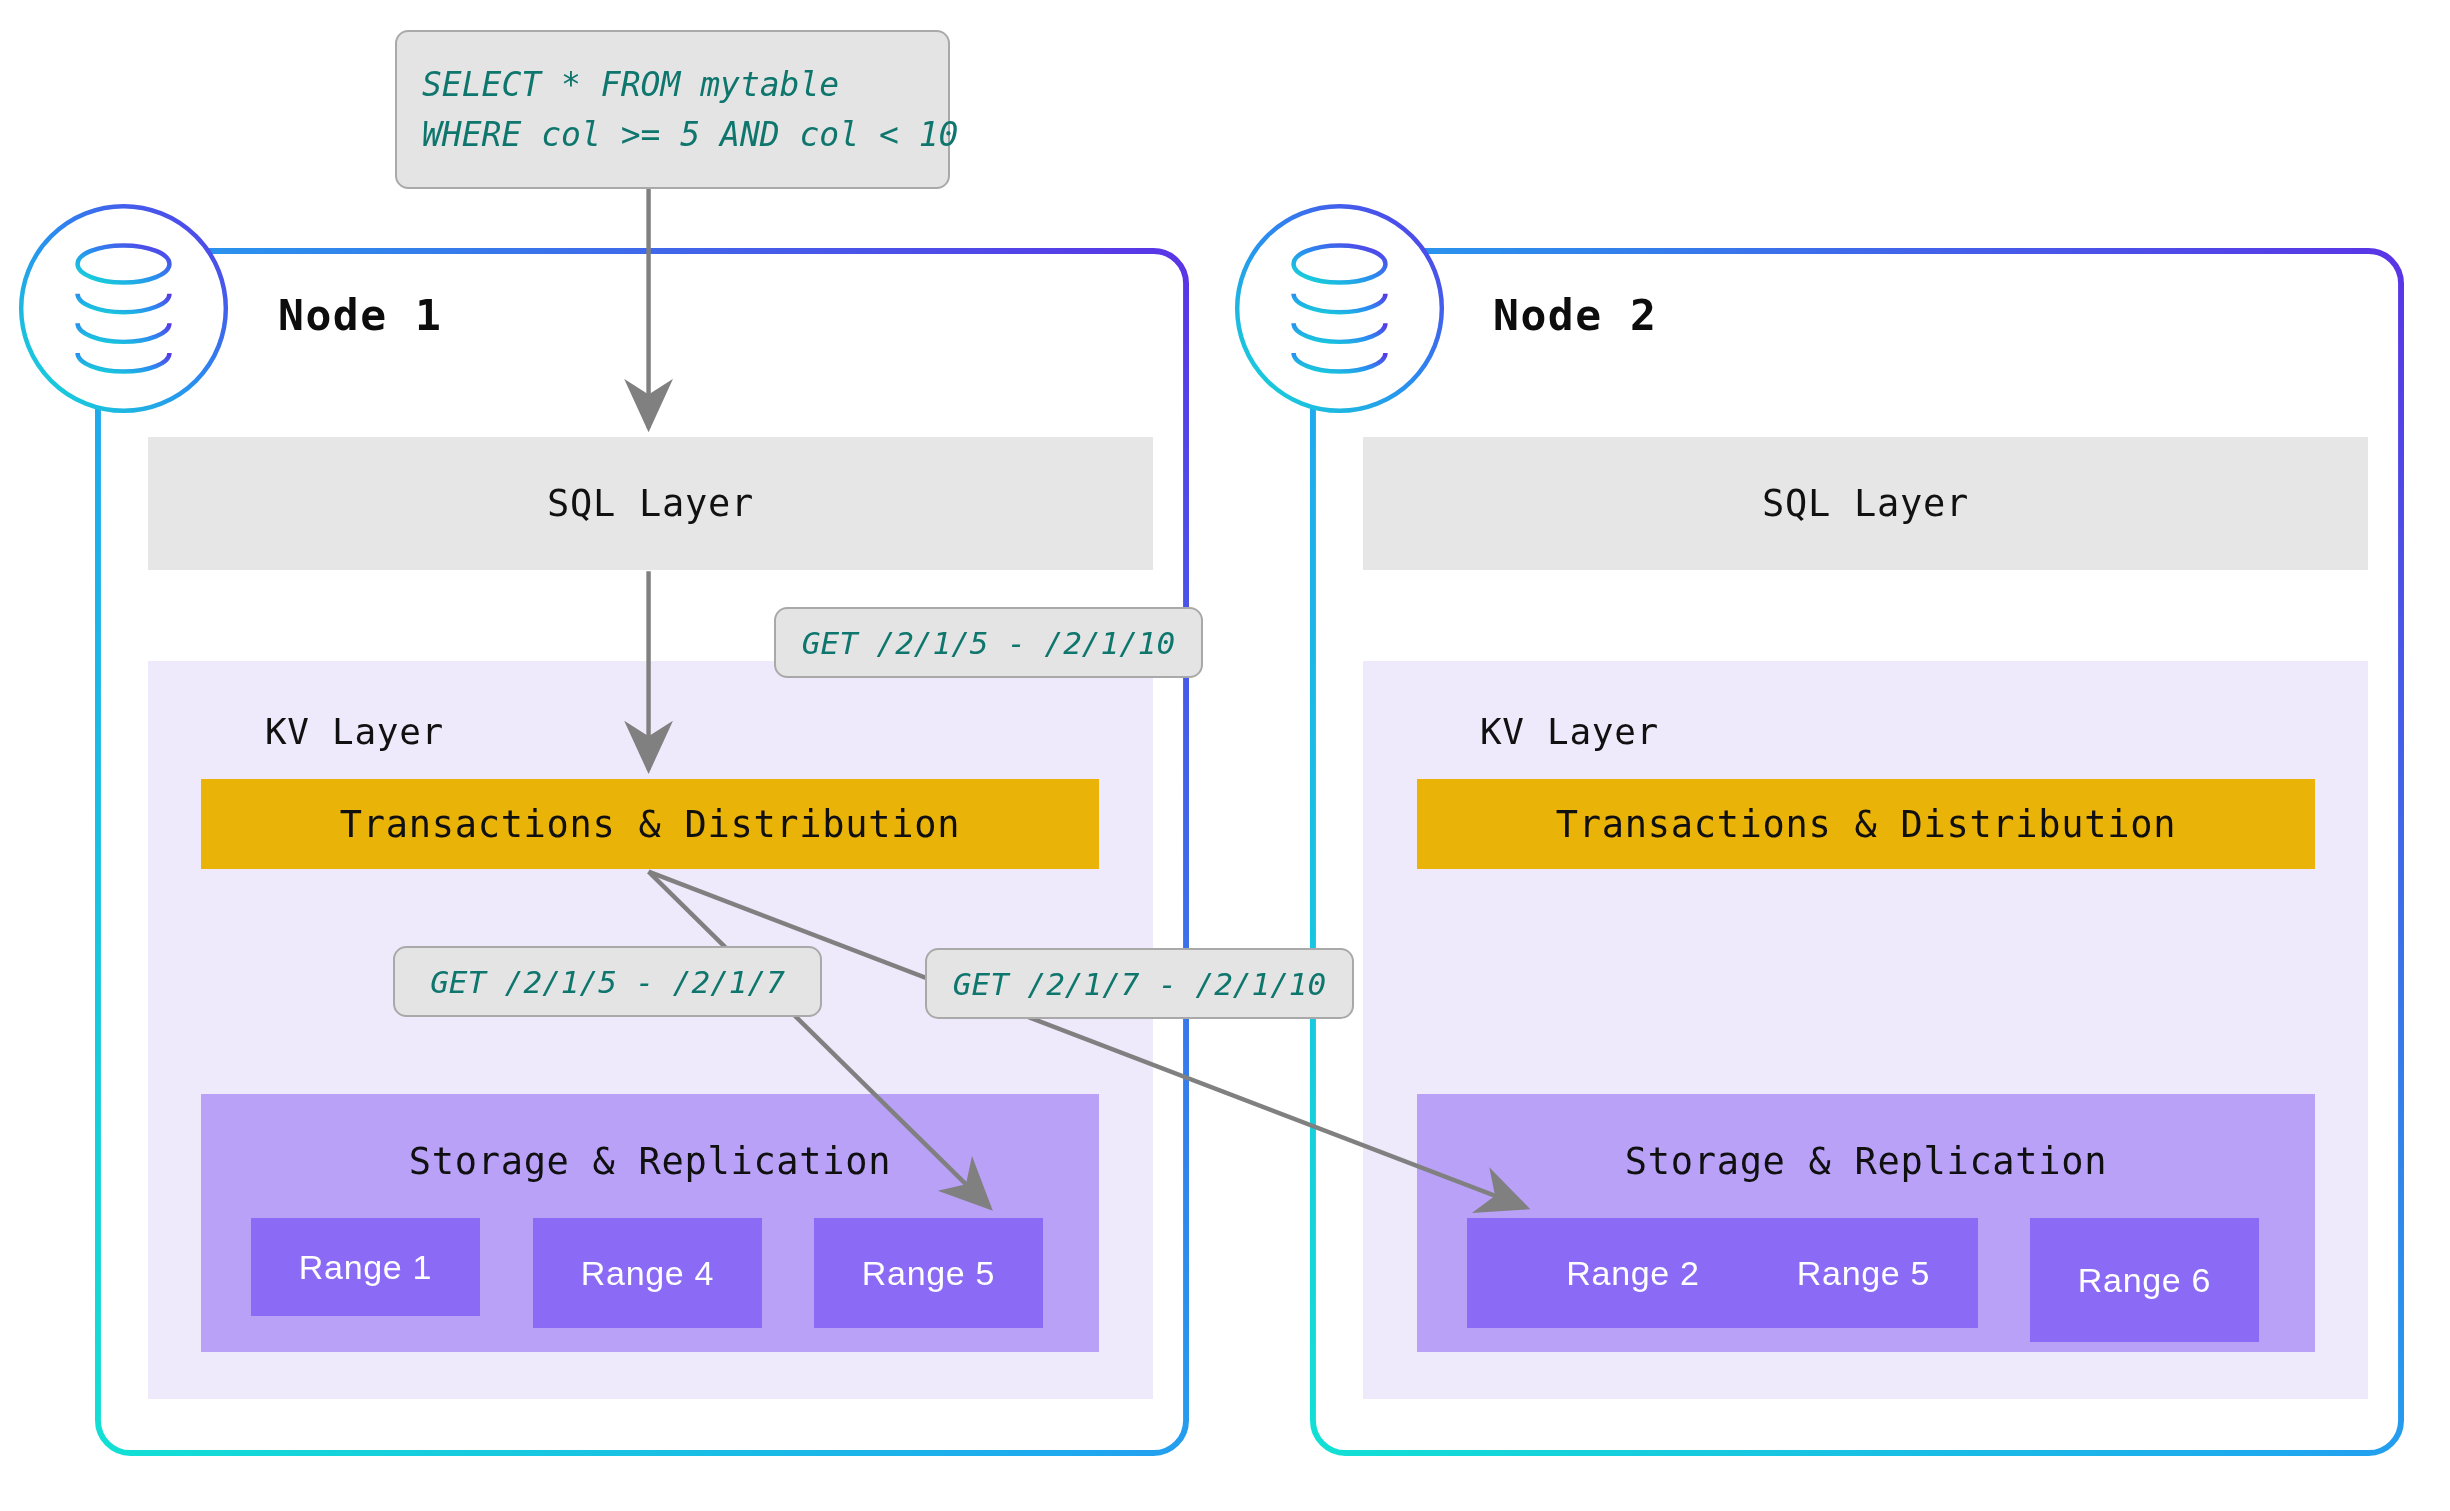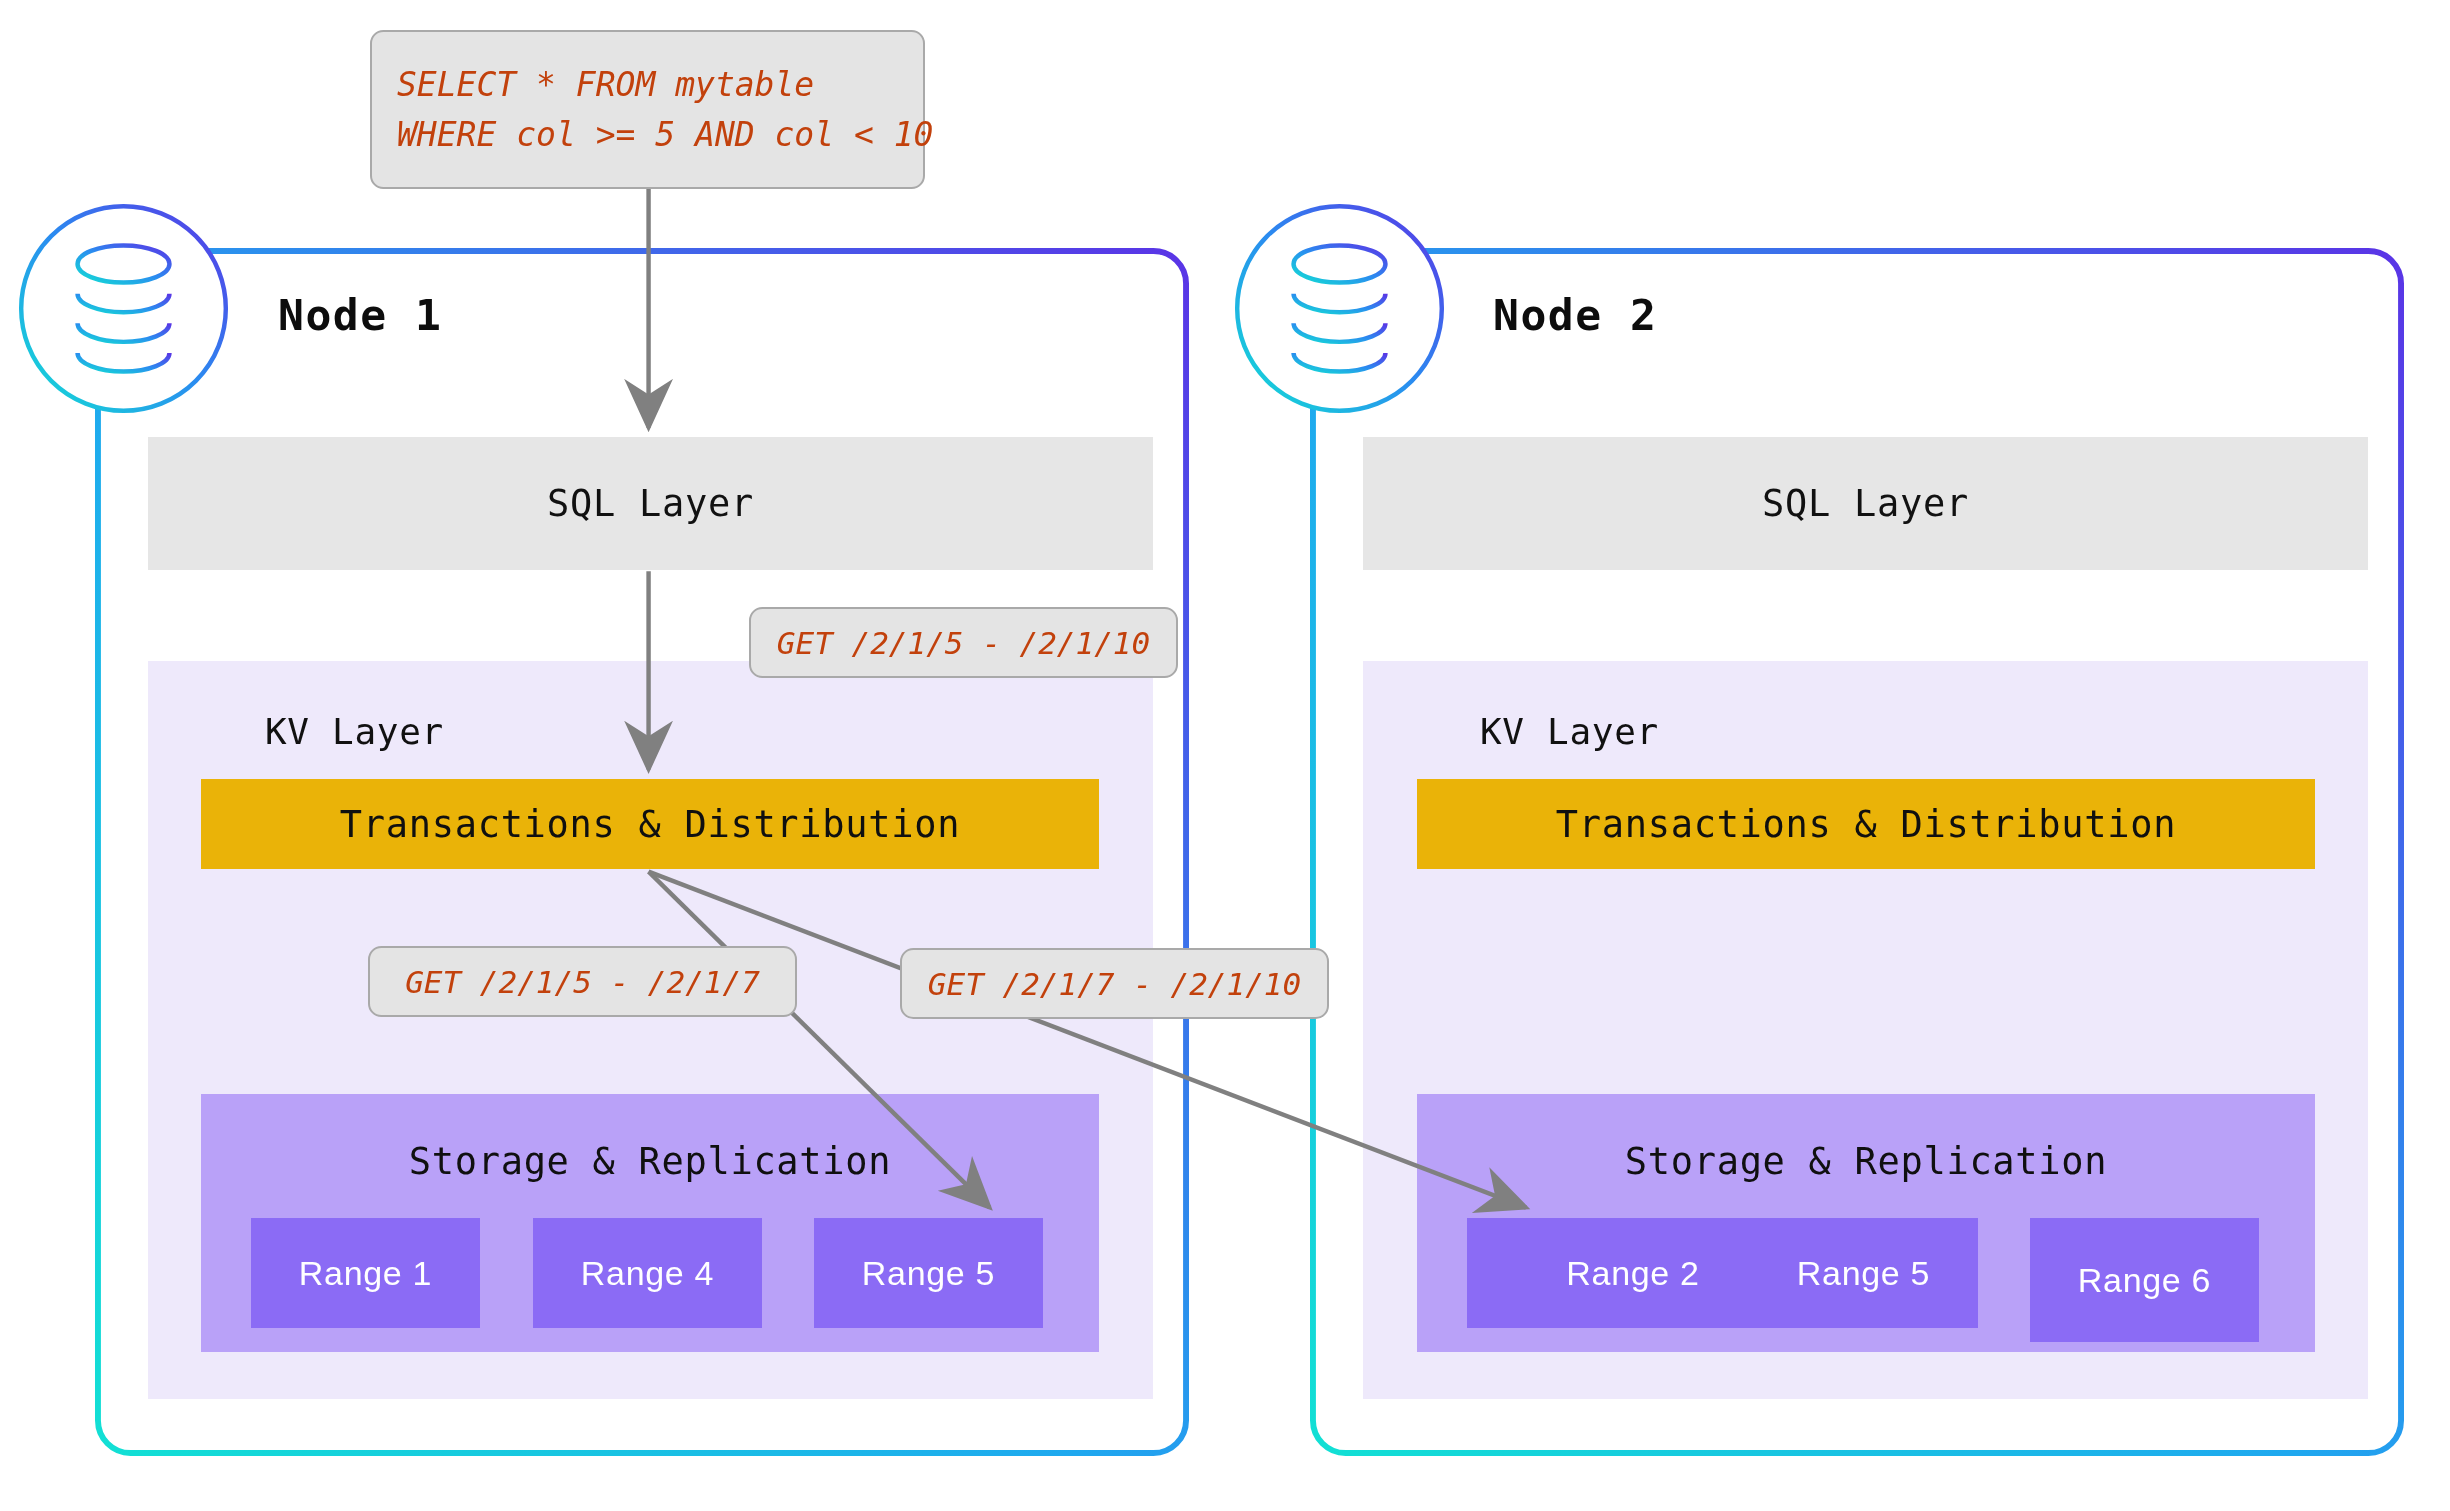--- a/index.html
+++ b/index.html
@@ -114,22 +114,23 @@
     position: absolute;
     background: #e4e4e4;
     border: 2.2px solid #a9a9a9;
     border-radius: 13.3px;
     box-sizing: border-box;
     display: flex;
     flex-direction: column;
     align-items: flex-start;
     justify-content: center;
     font-style: italic;
-    color: #c2410c;
+    color: #0f766e;
     white-space: pre;
+    margin-left: 25px;
   }
   .bubble.sql-query {
     font-size: 33px;
     line-height: 1.5;
     padding: 15px 25px;
   }
   .bubble.get-label {
     font-size: 31px;
     padding: 7px 25px;
     align-items: center;
@@ -193,21 +194,21 @@
   <div class="kv-layer" style="left:148px; top:661px; width:1005px; height:738px;">
   </div>
   <div class="kv-layer-label" style="left:265px; top:711px;">KV Layer</div>
 
   <div class="txn-bar" style="left:201px; top:779px; width:898px; height:90px;">
     <span>Transactions &amp; Distribution</span>
   </div>
 
   <div class="storage-bar" style="left:201px; top:1094px; width:898px; height:258px;">
     <div class="storage-title" style="top:46px;">Storage &amp; Replication</div>
-    <div class="range-box" style="left:50px; top:124px; width:229px; height:110px;">Range 1</div>
+    <div class="range-box" style="left:50px; top:124px; width:229px; height:98px;">Range 1</div>
     <div class="range-box" style="left:332px; top:124px; width:229px; height:110px;">Range 4</div>
     <div class="range-box" style="left:613px; top:124px; width:229px; height:110px;">Range 5</div>
   </div>
 
   <div class="node-box" style="left:1310px; top:248px; width:1094px; height:1208px;">
     <svg class="node-border-svg" viewBox="0 0 1478 1632" preserveAspectRatio="none">
       <defs>
         <linearGradient id="gradNode2" x1="0" y1="1" x2="1" y2="0">
           <stop offset="0%" stop-color="#12e0d4"></stop>
           <stop offset="45%" stop-color="#1fa8ef"></stop>

